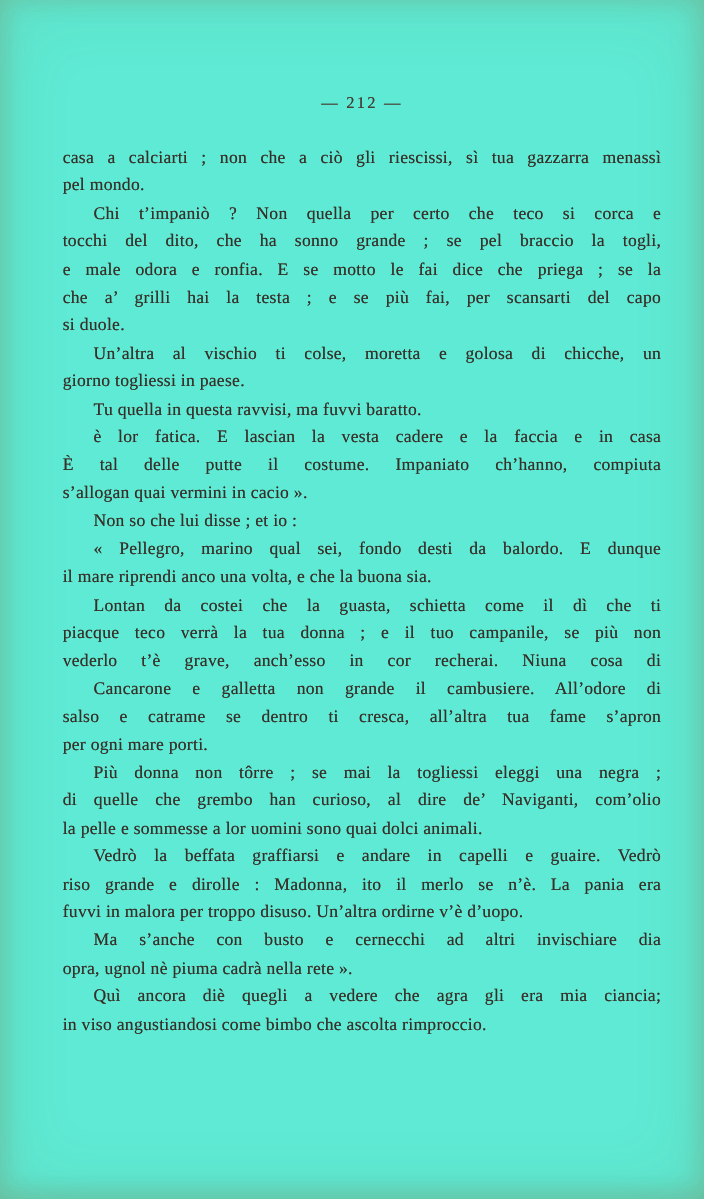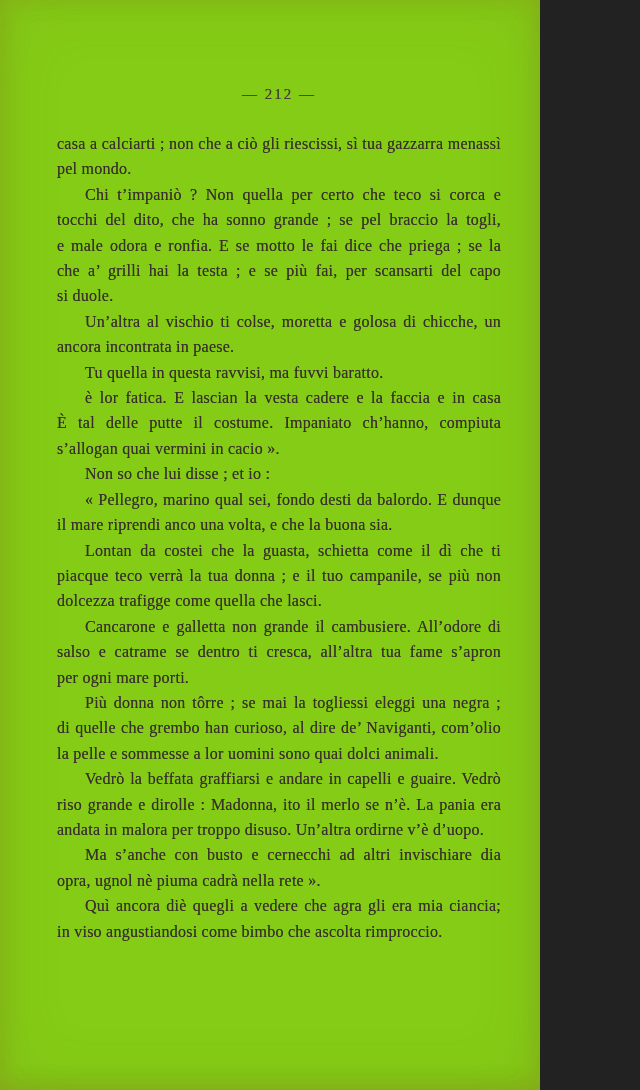--- a/index.html
+++ b/index.html
@@ -1,21 +1,21 @@
 <!DOCTYPE html>
 <html><head>
 <meta charset="utf-8">
 <style>
   html, body { margin: 0; padding: 0; background: #222; }
   .page {
     position: relative;
-    width: 540px;
+    width: 640px;
     height: 1090px;
     overflow: hidden;
-    background-color: #84cc16;
+    background-color: #5eead4;
     background-image:
       
       radial-gradient(circle at 613px 699px, rgba(224,158,40,0.95) 0, rgba(224,158,40,0.85) 2px, rgba(224,158,40,0) 4px),
       radial-gradient(circle at 523px 431px, rgba(190,120,80,0.5) 0, rgba(190,120,80,0) 2px),
       radial-gradient(circle at 96px 657px, rgba(150,110,60,0.35) 0, rgba(150,110,60,0) 2px),
       radial-gradient(circle at 419px 74px, rgba(160,120,70,0.3) 0, rgba(160,120,70,0) 2px),
       radial-gradient(circle at 258px 1024px, rgba(160,120,70,0.3) 0, rgba(160,120,70,0) 2px),
       radial-gradient(circle at 556px 905px, rgba(160,120,70,0.28) 0, rgba(160,120,70,0) 2px),
       radial-gradient(circle at 150px 305px, rgba(160,120,70,0.25) 0, rgba(160,120,70,0) 2px),
       
@@ -88,56 +88,56 @@
       </div>
       <div class="paragraph indented">
         <div class="line">Chi t’impaniò&nbsp;? Non quella per certo che teco si corca e</div>
         <div class="line">tocchi del dito, che ha sonno grande&nbsp;; se pel braccio la togli,</div>
         <div class="line">e male odora e ronfia. E se motto le fai dice che priega&nbsp;; se la</div>
         <div class="line">che a’ grilli hai la testa&nbsp;; e se più fai, per scansarti del capo</div>
         <div class="line last">si duole.</div>
       </div>
       <div class="paragraph indented">
         <div class="line">Un’altra al vischio ti colse, moretta e golosa di chicche, un</div>
-        <div class="line last">ancora incontrata in paese.</div>
+        <div class="line last">giorno togliessi in paese.</div>
       </div>
       <div class="paragraph indented">
         <div class="line last">Tu quella in questa ravvisi, ma fuvvi baratto.</div>
       </div>
       <div class="paragraph indented">
         <div class="line">è lor fatica. E lascian la vesta cadere e la faccia e in casa</div>
         <div class="line">È tal delle putte il costume. Impaniato ch’hanno, compiuta</div>
         <div class="line last">s’allogan quai vermini in cacio&nbsp;».</div>
       </div>
       <div class="paragraph indented">
         <div class="line last">Non so che lui disse&nbsp;; et io&nbsp;:</div>
       </div>
       <div class="paragraph indented">
         <div class="line">«&nbsp;Pellegro, marino qual sei, fondo desti da balordo. E dunque</div>
         <div class="line last">il mare riprendi anco una volta, e che la buona sia.</div>
       </div>
       <div class="paragraph indented">
         <div class="line">Lontan da costei che la guasta, schietta come il dì che ti</div>
         <div class="line">piacque teco verrà la tua donna&nbsp;; e il tuo campanile, se più non</div>
-        <div class="line last">dolcezza trafigge come quella che lasci.</div>
+        <div class="line">vederlo t’è grave, anch’esso in cor recherai. Niuna cosa di</div>
       </div>
       <div class="paragraph indented">
         <div class="line">Cancarone e galletta non grande il cambusiere. All’odore di</div>
         <div class="line">salso e catrame se dentro ti cresca, all’altra tua fame s’apron</div>
         <div class="line last">per ogni mare porti.</div>
       </div>
       <div class="paragraph indented">
         <div class="line">Più donna non tôrre&nbsp;; se mai la togliessi eleggi una negra&nbsp;;</div>
         <div class="line">di quelle che grembo han curioso, al dire de’ Naviganti, com’olio</div>
         <div class="line last">la pelle e sommesse a lor uomini sono quai dolci animali.</div>
       </div>
       <div class="paragraph indented">
         <div class="line">Vedrò la beffata graffiarsi e andare in capelli e guaire. Vedrò</div>
         <div class="line">riso grande e dirolle&nbsp;: Madonna, ito il merlo se n’è. La pania era</div>
-        <div class="line last">andata in malora per troppo disuso. Un’altra ordirne v’è d’uopo.</div>
+        <div class="line last">fuvvi in malora per troppo disuso. Un’altra ordirne v’è d’uopo.</div>
       </div>
       <div class="paragraph indented">
         <div class="line">Ma s’anche con busto e cernecchi ad altri invischiare dia</div>
         <div class="line last">opra, ugnol nè piuma cadrà nella rete&nbsp;».</div>
       </div>
       <div class="paragraph indented">
         <div class="line">Quì ancora diè quegli a vedere che agra gli era mia ciancia;</div>
         <div class="line last">in viso angustiandosi come bimbo che ascolta rimproccio.</div>
       </div>
     </div>

